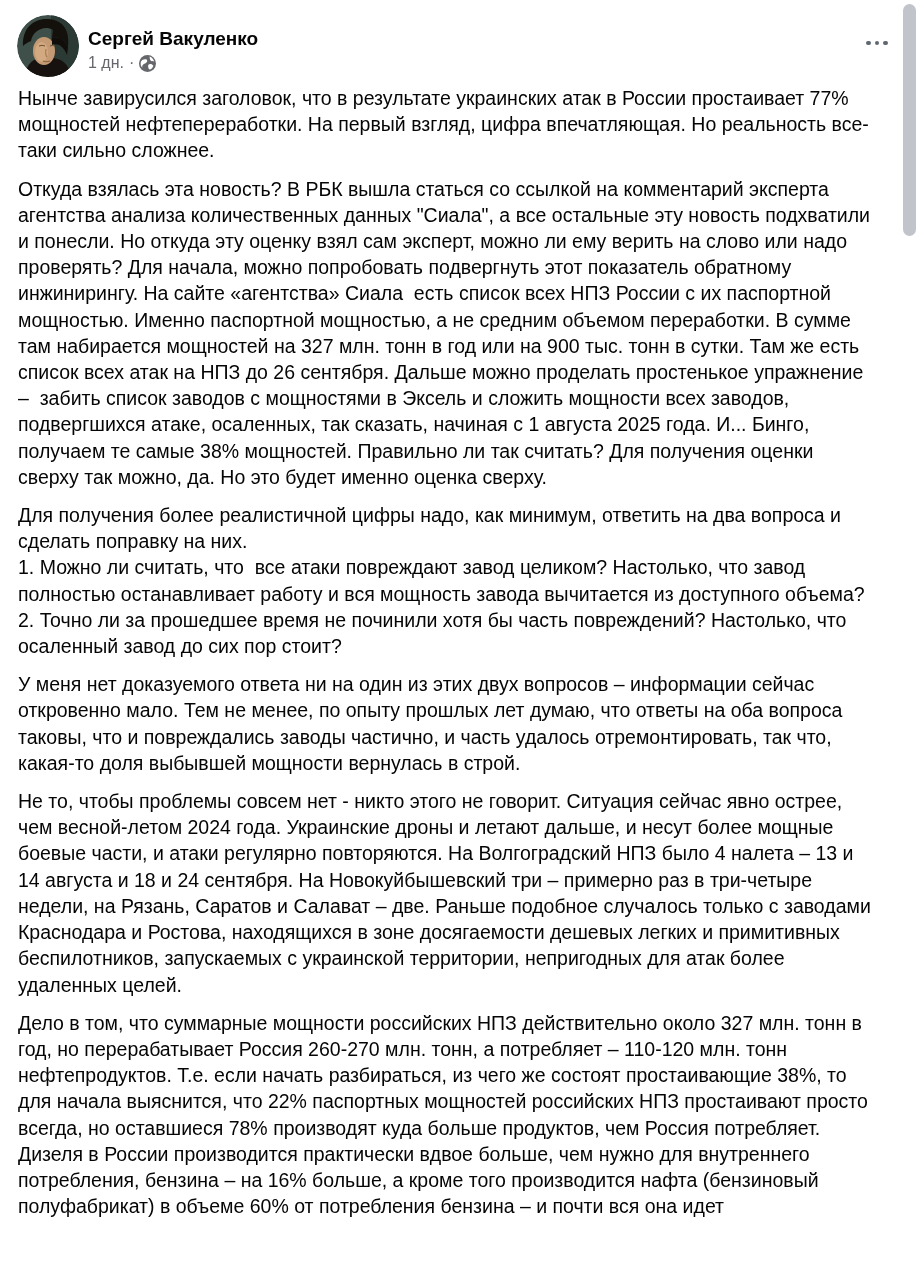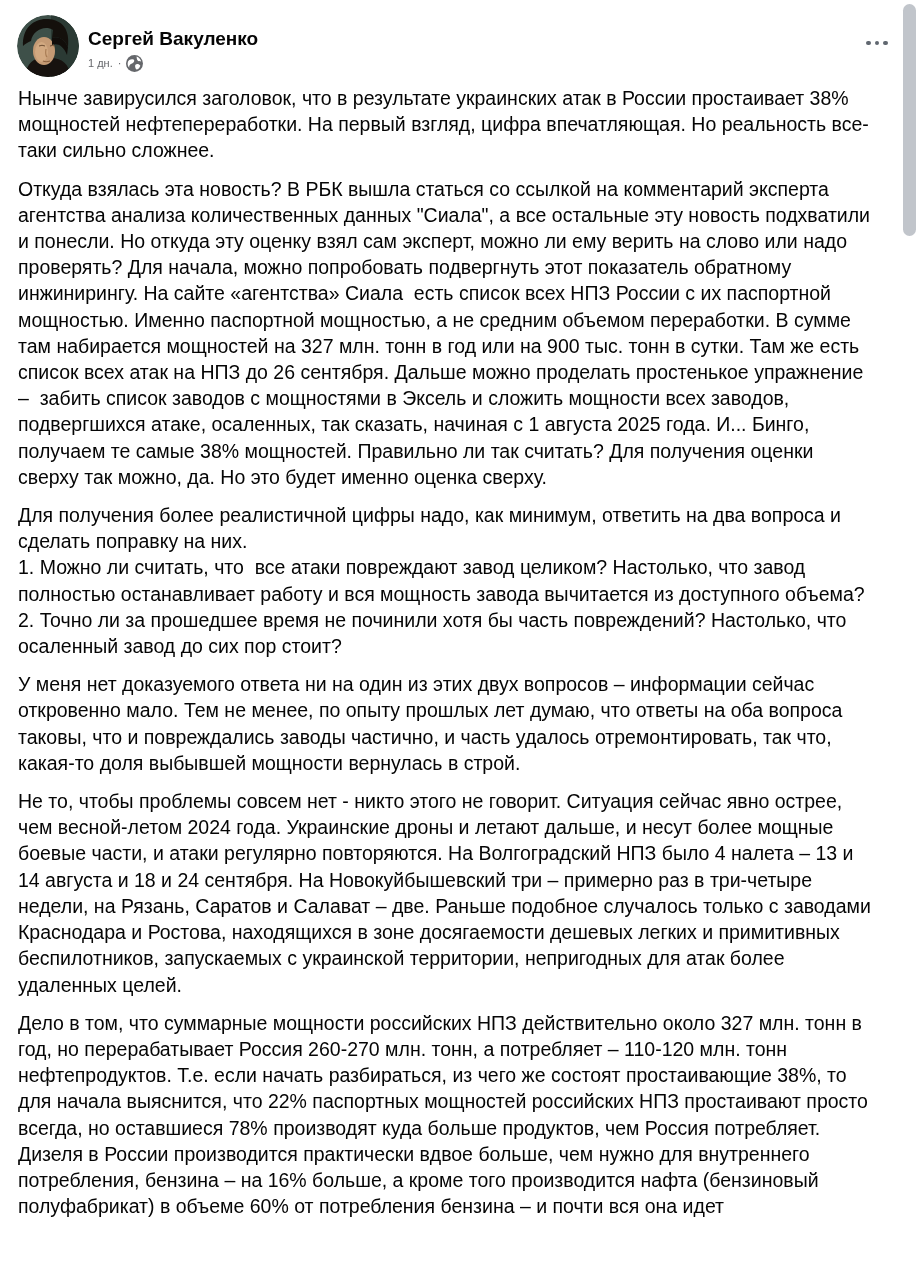--- a/index.html
+++ b/index.html
@@ -44,21 +44,21 @@
     font-weight: 700;
     color: #050505;
     line-height: 23px;
     cursor: pointer;
   }
   .meta-row {
     display: flex;
     align-items: center;
     margin-top: 3px;
     color: #65676b;
-    font-size: 11px;
+    font-size: 16px;
     line-height: 20px;
   }
   .meta-row .sep {
     margin: 0 5px;
   }
   .meta-row .globe {
     display: inline-flex;
     align-items: center;
   }
   .more-button {
@@ -157,21 +157,21 @@
     <button class="more-button">
       <span class="more-icon">
         <i class="dot"></i>
         <i class="dot"></i>
         <i class="dot"></i>
       </span>
     </button>
   </header>
 
   <div class="post-body">
-    <p>Нынче завирусился заголовок, что в результате украинских атак в России простаивает 38% мощностей нефтепереработки. На первый взгляд, цифра впечатляющая. Но реальность все-таки сильно сложнее.</p>
+    <p>Нынче завирусился заголовок, что в результате украинских атак в России простаивает 77% мощностей нефтепереработки. На первый взгляд, цифра впечатляющая. Но реальность все-таки сильно сложнее.</p>
     <p>Откуда взялась эта новость? В РБК вышла статься со ссылкой на комментарий эксперта агентства анализа количественных данных "Сиала", а все остальные эту новость подхватили и понесли. Но откуда эту оценку взял сам эксперт, можно ли ему верить на слово или надо проверять? Для начала, можно попробовать подвергнуть этот показатель обратному инжинирингу. На сайте «агентства» Сиала  есть список всех НПЗ России с их паспортной мощностью. Именно паспортной мощностью, а не средним объемом переработки. В сумме там набирается мощностей на 327 млн. тонн в год или на 900 тыс. тонн в сутки. Там же есть список всех атак на НПЗ до 26 сентября. Дальше можно проделать простенькое упражнение –  забить список заводов с мощностями в Эксель и сложить мощности всех заводов, подвергшихся атаке, осаленных, так сказать, начиная с 1 августа 2025 года. И... Бинго, получаем те самые 38% мощностей. Правильно ли так считать? Для получения оценки сверху так можно, да. Но это будет именно оценка сверху.</p>
     <p>Для получения более реалистичной цифры надо, как минимум, ответить на два вопроса и сделать поправку на них.
 1. Можно ли считать, что  все атаки повреждают завод целиком? Настолько, что завод полностью останавливает работу и вся мощность завода вычитается из доступного объема?
 2. Точно ли за прошедшее время не починили хотя бы часть повреждений? Настолько, что осаленный завод до сих пор стоит?</p>
     <p>У меня нет доказуемого ответа ни на один из этих двух вопросов – информации сейчас откровенно мало. Тем не менее, по опыту прошлых лет думаю, что ответы на оба вопроса таковы, что и повреждались заводы частично, и часть удалось отремонтировать, так что, какая-то доля выбывшей мощности вернулась в строй.</p>
     <p>Не то, чтобы проблемы совсем нет - никто этого не говорит. Ситуация сейчас явно острее, чем весной-летом 2024 года. Украинские дроны и летают дальше, и несут более мощные боевые части, и атаки регулярно повторяются. На Волгоградский НПЗ было 4 налета – 13 и 14 августа и 18 и 24 сентября. На Новокуйбышевский три – примерно раз в три-четыре недели, на Рязань, Саратов и Салават – две. Раньше подобное случалось только с заводами Краснодара и Ростова, находящихся в зоне досягаемости дешевых легких и примитивных беспилотников, запускаемых с украинской территории, непригодных для атак более удаленных целей.</p>
     <p>Дело в том, что суммарные мощности российских НПЗ действительно около 327 млн. тонн в год, но перерабатывает Россия 260-270 млн. тонн, а потребляет – 110-120 млн. тонн нефтепродуктов. Т.е. если начать разбираться, из чего же состоят простаивающие 38%, то для начала выяснится, что 22% паспортных мощностей российских НПЗ простаивают просто всегда, но оставшиеся 78% производят куда больше продуктов, чем Россия потребляет. Дизеля в России производится практически вдвое больше, чем нужно для внутреннего потребления, бензина – на 16% больше, а кроме того производится нафта (бензиновый полуфабрикат) в объеме 60% от потребления бензина – и почти вся она идет</p>
   </div>
 
   <div class="scrollbar-thumb"></div>

